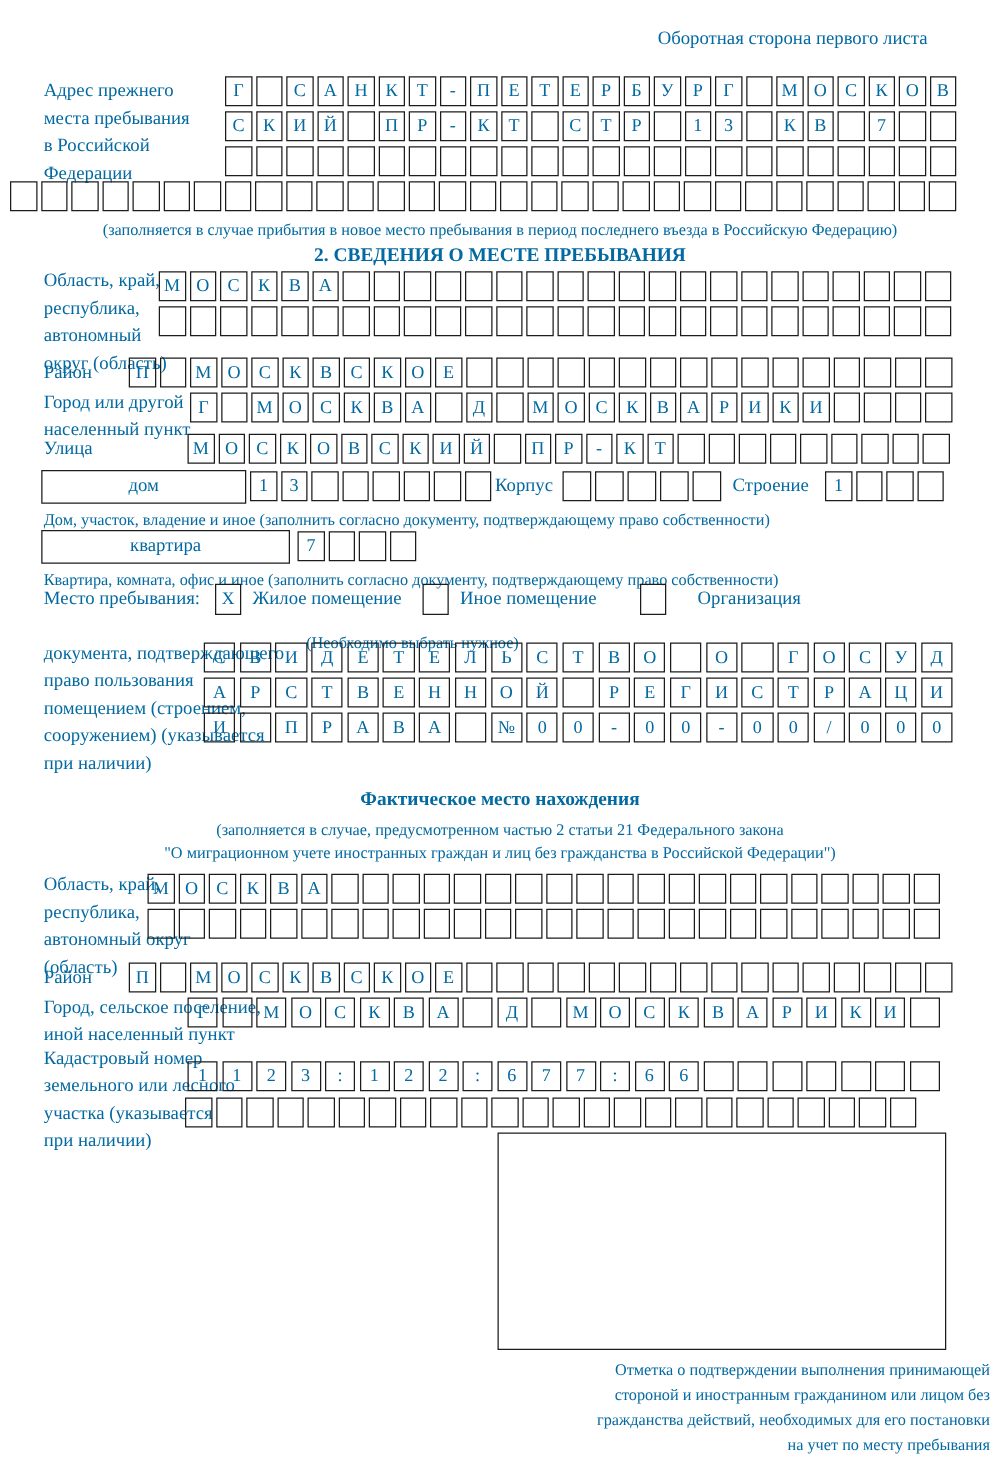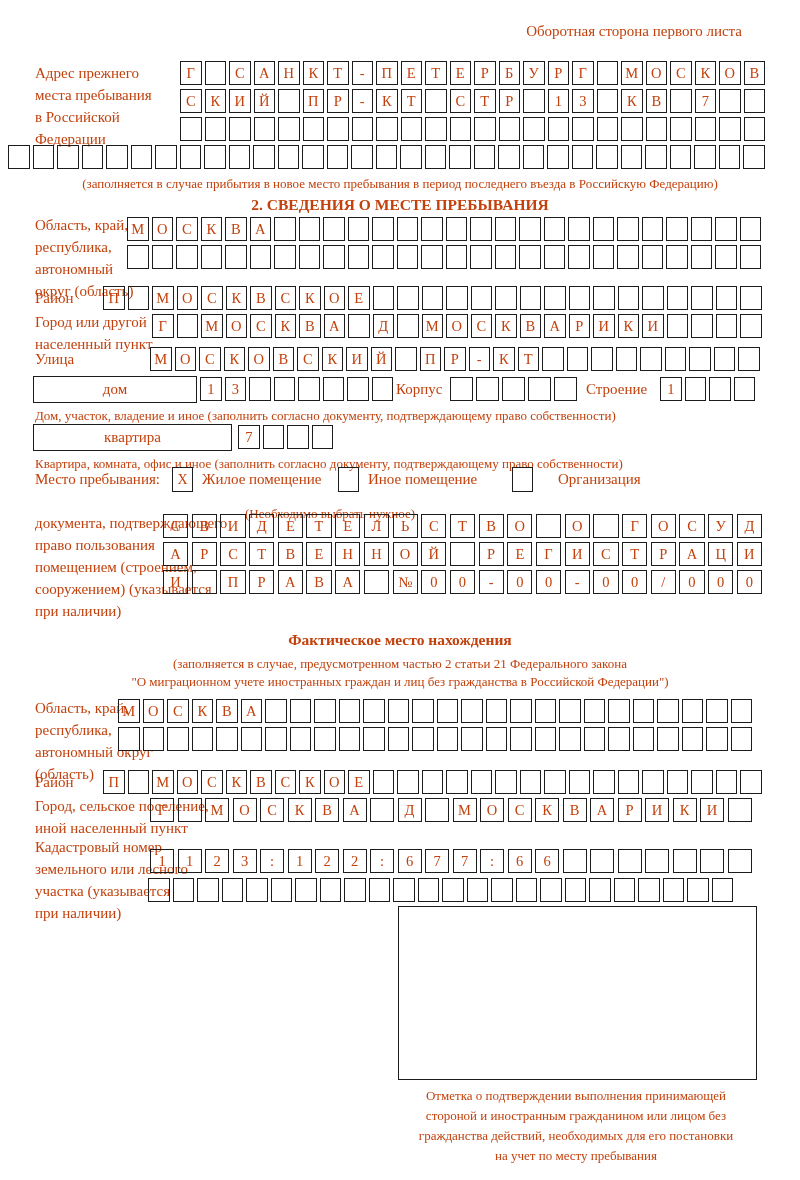--- a/index.html
+++ b/index.html
@@ -1,16 +1,16 @@
 <!DOCTYPE html>
 <html><head>
 <meta charset="utf-8">
 <style>
   html,body{margin:0;padding:0;background:#fff;}
-  .page{position:relative;width:800px;height:1180px;background:#fff;color:#c2410c;
+  .page{position:relative;width:800px;height:1180px;background:#fff;color:#0369a1;
         font-family:"Liberation Serif",serif;overflow:hidden;}
   .abs{position:absolute;}
   .lbl{font-size:15px;line-height:22px;white-space:nowrap;}
   .lbl div{height:22px;}
   .small{font-size:13px;white-space:nowrap;}
   .title{position:absolute;left:0;width:100%;text-align:center;font-weight:bold;font-size:15.5px;}
   .center{position:absolute;left:0;width:100%;text-align:center;}
   .charrow{position:absolute;display:flex;gap:3px;}
   .cbox{box-sizing:border-box;flex:none;width:21.5px;height:24px;border:1.6px solid #1c1c1c;
         display:flex;align-items:center;justify-content:center;font-size:14.5px;line-height:1;}
@@ -607,20 +607,20 @@
       <span class="cbox"></span>
       <span class="cbox"></span>
       <span class="cbox"></span>
       <span class="cbox"></span>
       <span class="cbox"></span>
       <span class="cbox"></span>
       <span class="cbox"></span>
     </div>
 
   <div class="stampbox" style="top:906px;left:398px;width:357px;height:172px;"></div>
-  <div class="abs small" style="top:1086px;left:360px;width:432px;text-align:center;line-height:20px;white-space:normal;">
+  <div class="abs small" style="top:1086px;left:360px;width:432px;text-align:right;line-height:20px;white-space:normal;">
     <div>Отметка о подтверждении выполнения принимающей</div>
     <div>стороной и иностранным гражданином или лицом без</div>
     <div>гражданства действий, необходимых для его постановки</div>
     <div>на учет по месту пребывания</div>
   </div>
 
 </div>
 
 </body></html>

